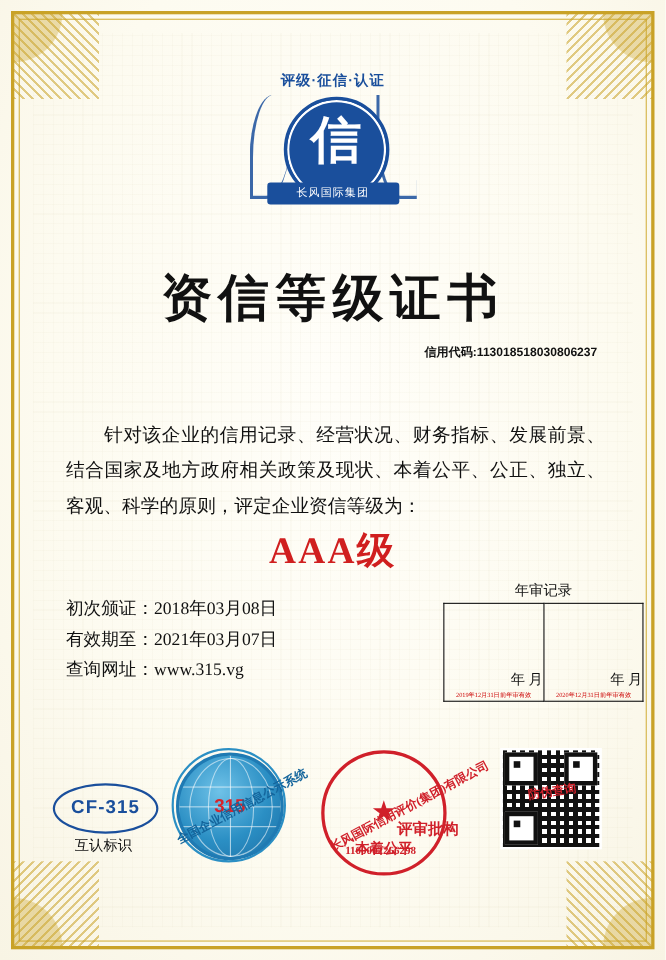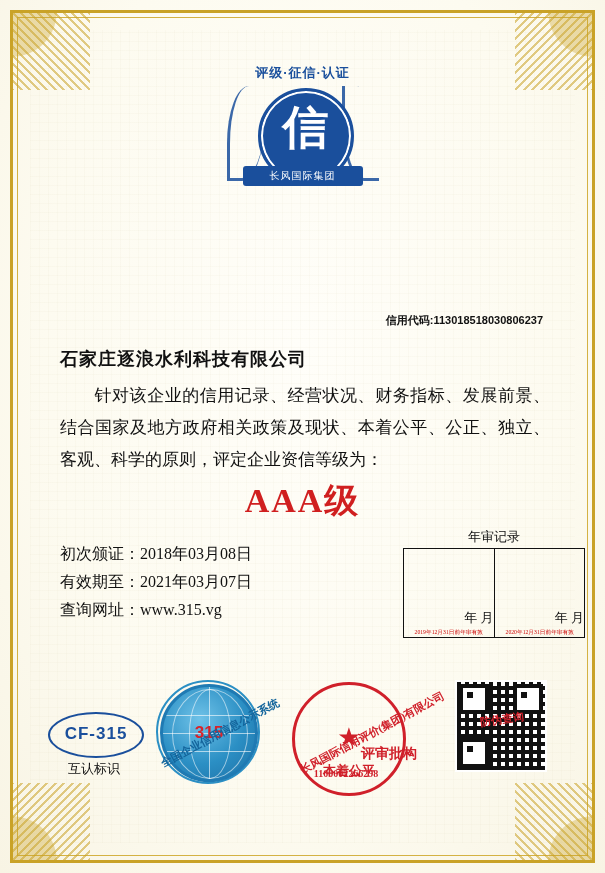--- a/index.html
+++ b/index.html
@@ -249,26 +249,26 @@
       <div class="wheat r"></div>
       <div class="arc-text">评级·征信·认证</div>
       <div class="disc">
         <div class="ch">信</div>
       </div>
       <div class="ribbon">
         <span>长风国际集团</span>
       </div>
     </div>
 
+    <div class="title">资信等级证书</div>
 
     <div class="code">
       <span>信用代码:</span><span>113018518030806237</span>
     </div>
 
-    <div class="company">石家庄逐浪水利科技有限公司</div>
 
     <div class="para">
       <span class="indent"></span><span>针对该企业的信用记录、经营状况、财务指标、发展前景、结合国家及地方政府相关政策及现状、本着公平、公正、独立、客观、科学的原则，评定企业资信等级为：</span>
     </div>
 
     <div class="grade">AAA级</div>
 
     <div class="info">
       <div>初次颁证：2018年03月08日</div>
       <div>有效期至：2021年03月07日</div>

